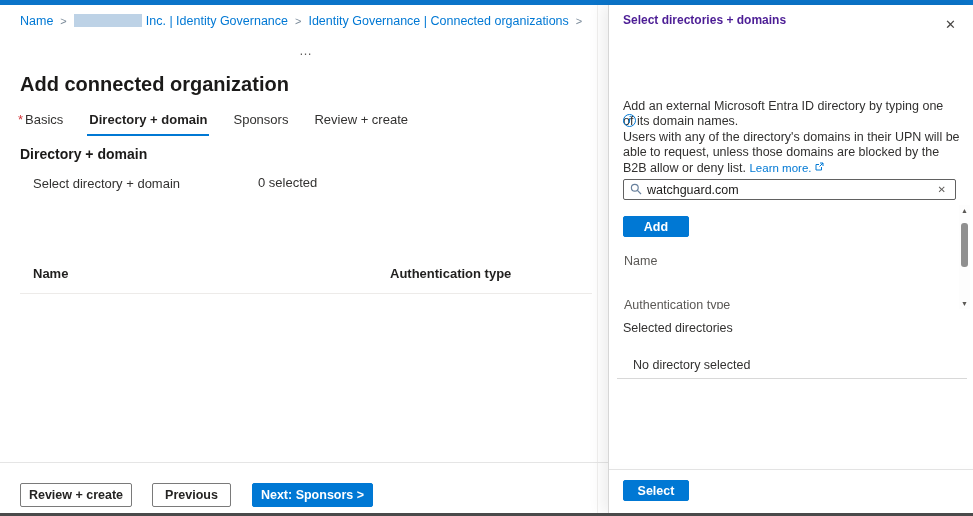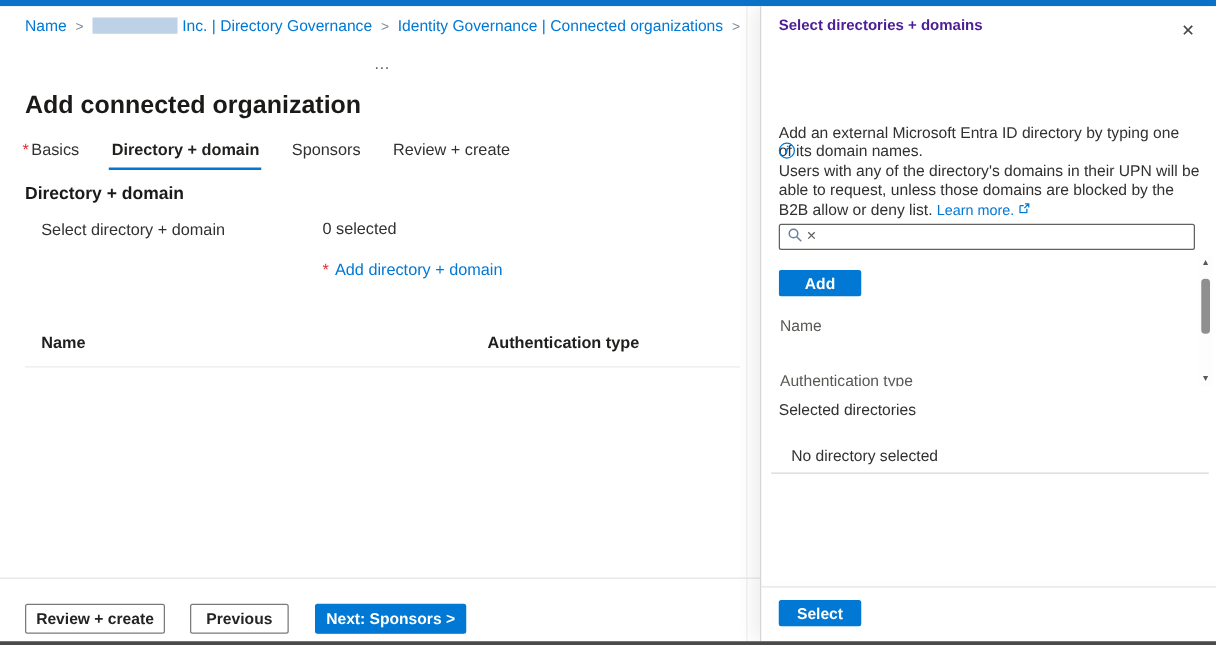--- a/index.html
+++ b/index.html
@@ -87,41 +87,37 @@
 <body>
 
 <div class="screen">
 
   <div class="topbar"></div>
 
   <div class="main">
     <div class="main-card-edge"></div>
 
     <div class="breadcrumb">
-      <a>Name</a><span class="crumb-sep">&gt;</span><span class="redacted"></span><a>Inc. | Directory Governance</a><span class="crumb-sep">&gt;</span><a>Identity Governance | Connected organizations</a><span class="crumb-sep">&gt;</span>
+      <a>Name</a><span class="crumb-sep">&gt;</span><span class="redacted"></span><a>Inc. | Identity Governance</a><span class="crumb-sep">&gt;</span><a>Identity Governance | Connected organizations</a><span class="crumb-sep">&gt;</span>
     </div>
 
     <h1 class="page-title">Add connected organization</h1>
     <div class="more-btn">…</div>
 
     <div class="tabs">
       <div class="tab"><span class="req">*</span><span>Basics</span></div>
       <div class="tab active"><span>Directory + domain</span></div>
       <div class="tab"><span>Sponsors</span></div>
       <div class="tab"><span>Review + create</span></div>
     </div>
 
     <div class="section-heading">Directory + domain</div>
     <div class="field-label">Select directory + domain</div>
     <div class="selected-count">0 selected</div>
 
-    <div class="add-link-row">
-      <span class="req">*</span>
-      <a>Add directory + domain</a>
-    </div>
 
     <div class="tbl-head-name">Name</div>
     <div class="tbl-head-auth">Authentication type</div>
     <div class="tbl-divider"></div>
 
     <div class="main-footer-divider"></div>
     <button class="btn btn-outline btn-review">Review + create</button>
     <button class="btn btn-outline btn-previous">Previous</button>
     <button class="btn btn-primary btn-next">Next: Sponsors &gt;</button>
   </div>
@@ -140,20 +136,21 @@
             <path d="M1 2.5 h3 M1 2.5 v5.5 h5.5 v-3" fill="none" stroke="#0078d4" stroke-width="1"></path>
             <path d="M5 1 h3 v3 M8 1 L4.5 4.5" fill="none" stroke="#0078d4" stroke-width="1"></path>
           </svg></span>
     </p>
 
     <div class="search-box">
       <span><svg width="12" height="12" viewBox="0 0 12 12">
             <circle cx="4.8" cy="4.8" r="3.4" fill="none" stroke="#68809c" stroke-width="1.2"></circle>
             <line x1="7.4" y1="7.4" x2="11" y2="11" stroke="#68809c" stroke-width="1.2"></line>
           </svg></span>
+      <input type="text" value="watchguard.com" style="">
       <span class="search-clear">✕</span>
     </div>
 
     <div class="scroll-viewport">
       <button class="btn btn-primary btn-add">Add</button>
       <div class="result-name-label">Name</div>
       <div class="result-clipped">Authentication type</div>
     </div>
 
     <div class="scrollbar">

